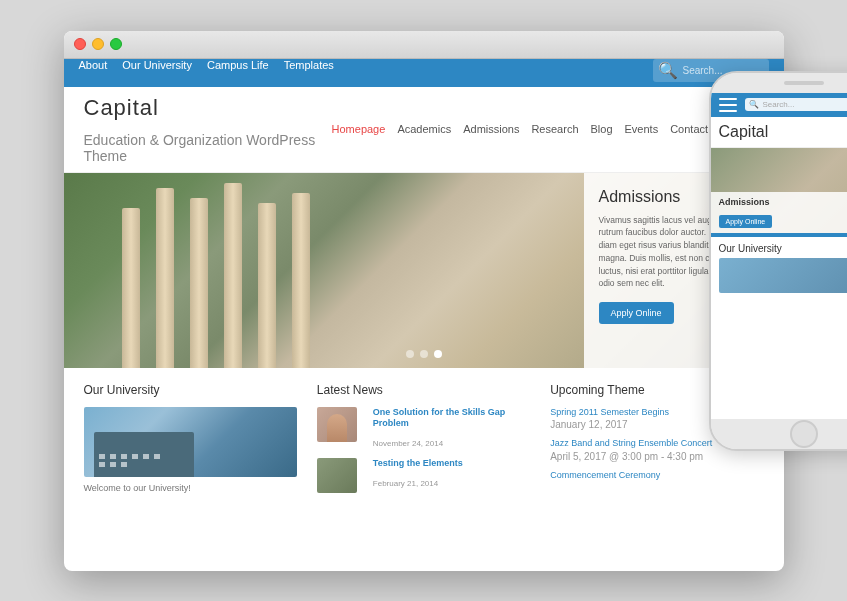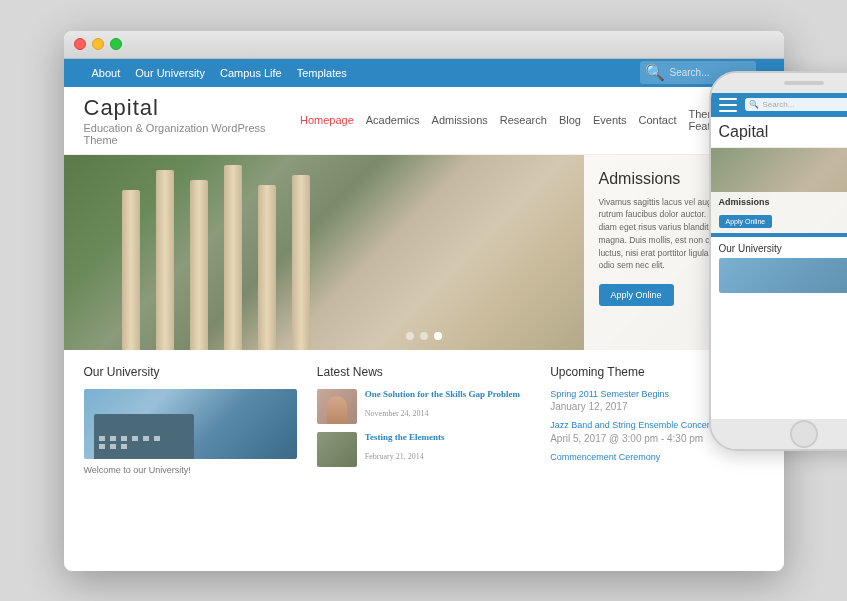--- a/index.html
+++ b/index.html
@@ -51,22 +51,22 @@
       height: calc(100% - 28px);
       overflow: hidden;
       border-radius: 0 0 8px 8px;
     }
 
     
     .admin-bar {
       background: #2d87c3;
       height: 28px;
       display: flex;
-      align-items: center;
-      padding: 0 28px;
+      align-items: flex-start;
+      padding: 0 15px;
       gap: 15px;
     }
 
     .admin-bar-link {
       color: #fff;
       font-size: 11px;
       text-decoration: none;
     }
 
     .admin-search {
@@ -101,23 +101,23 @@
     }
 
     .site-logo h1 {
       font-size: 22px;
       font-weight: 300;
       color: #333;
       letter-spacing: 1px;
     }
 
     .site-logo p {
-      font-size: 11px;
+      font-size: 14px;
       color: #888;
-      margin-top: 1px;
+      margin-top: 11px;
     }
 
     .site-nav {
       display: flex;
       align-items: center;
       gap: 12px;
     }
 
     .site-nav a {
       font-size: 11px;
@@ -277,24 +277,23 @@
     }
 
     .university-text {
       font-size: 9px;
       color: #777;
     }
 
     
     .news-item {
       display: flex;
-      gap: 8px;
+      gap: 16px;
       margin-bottom: 8px;
       align-items: flex-start;
-      font-family: Liberation Serif, serif;
     }
 
     .news-thumb {
       width: 40px;
       height: 35px;
       background: linear-gradient(135deg, #c8a898, #a88878);
       border-radius: 2px;
       flex-shrink: 0;
       overflow: hidden;
       position: relative;

